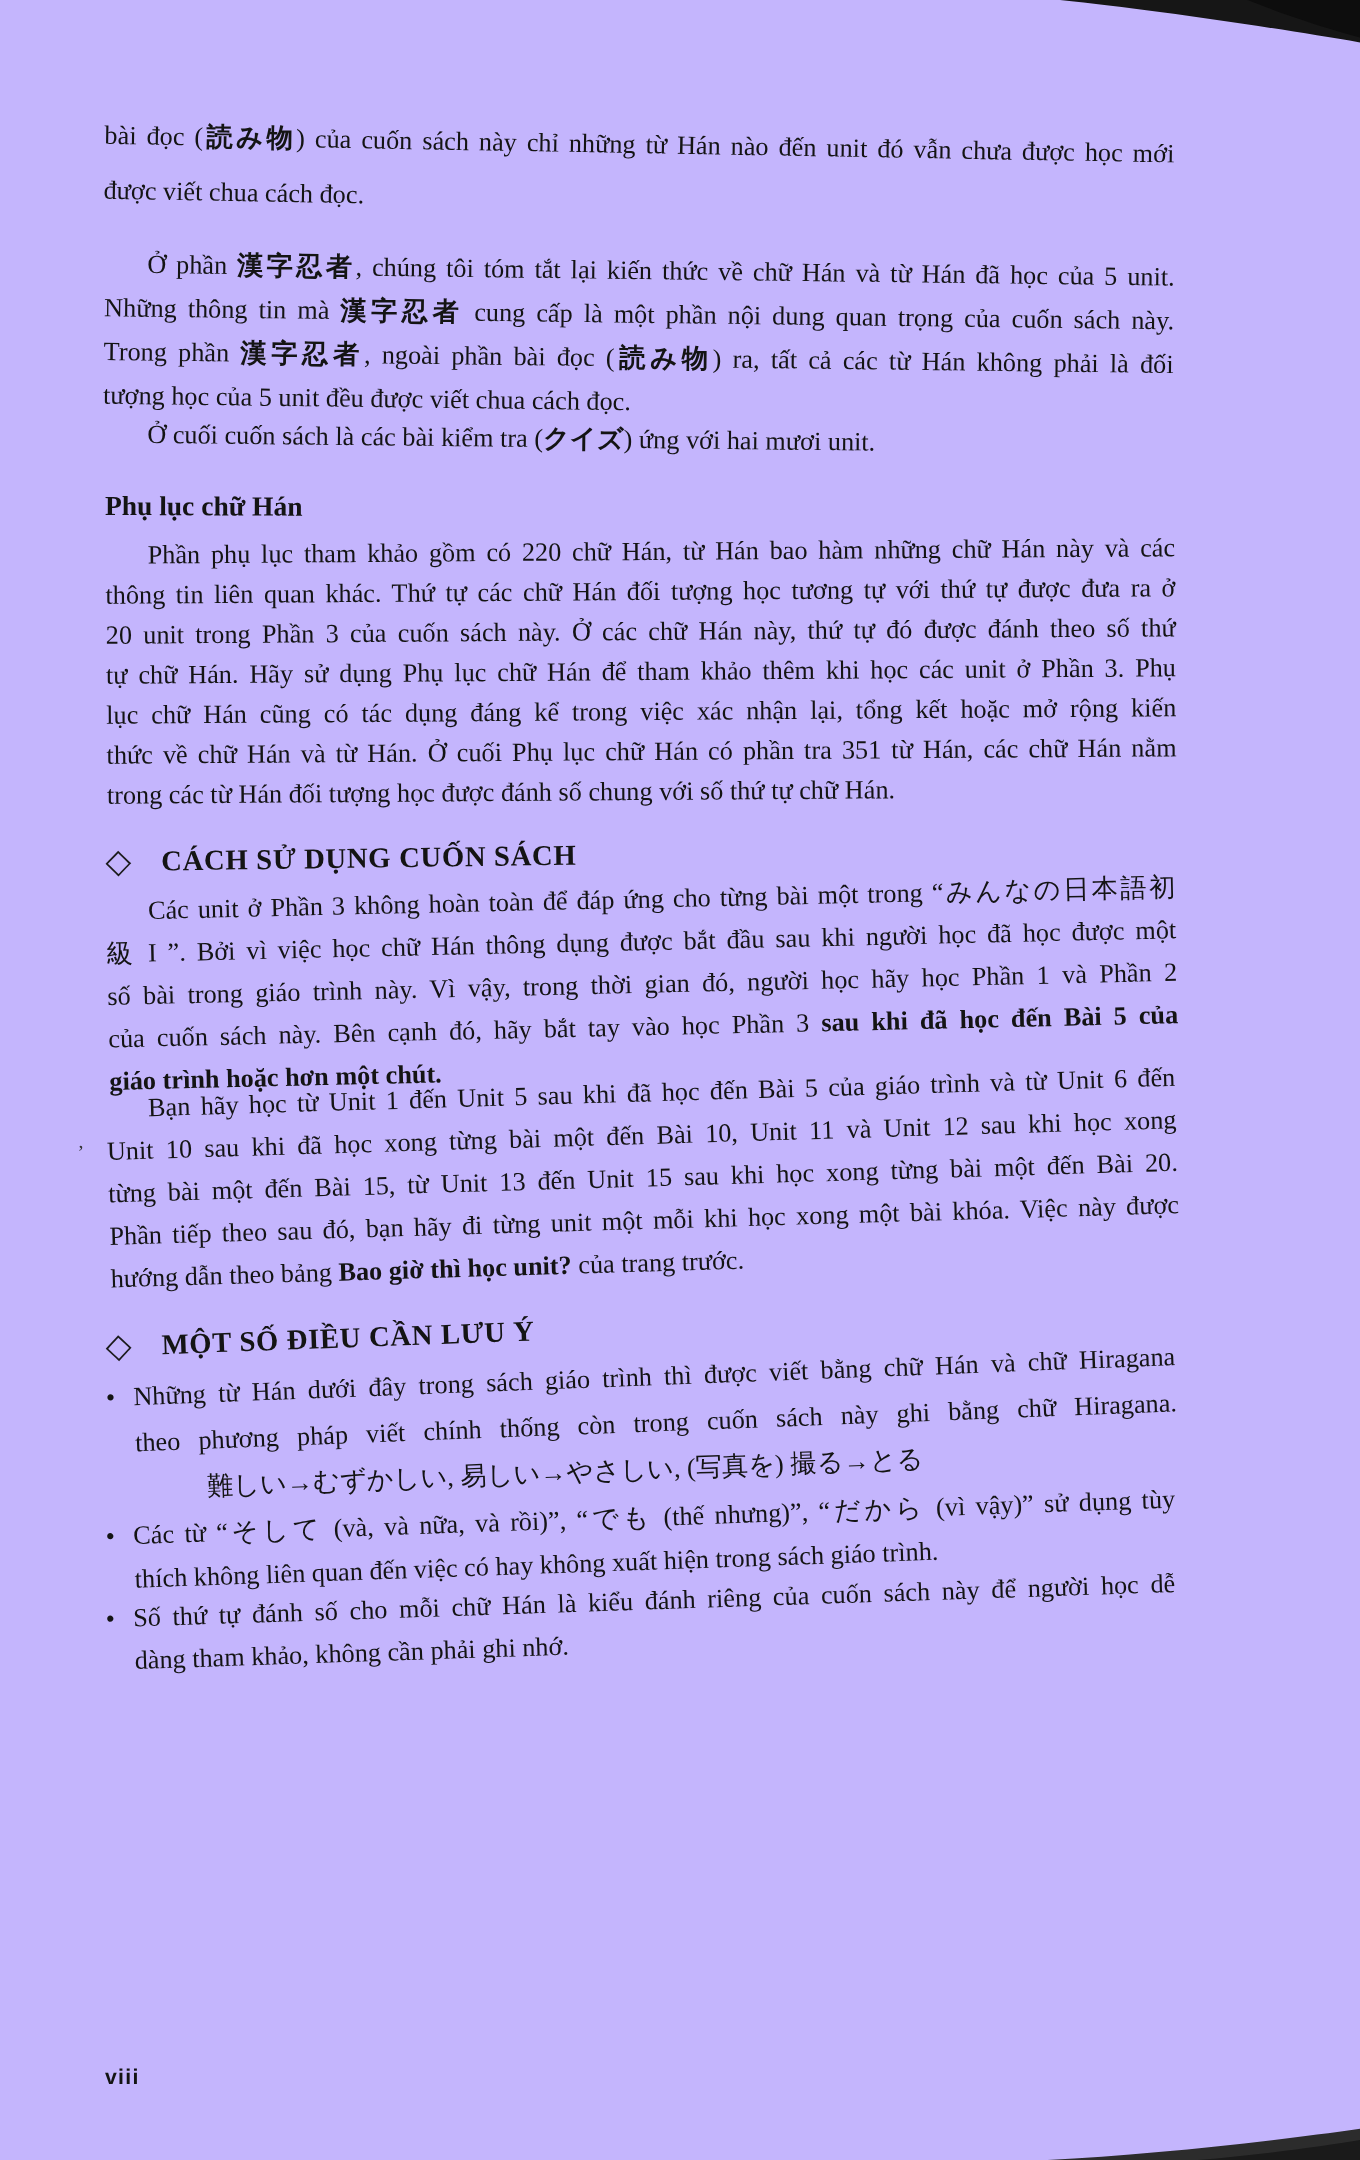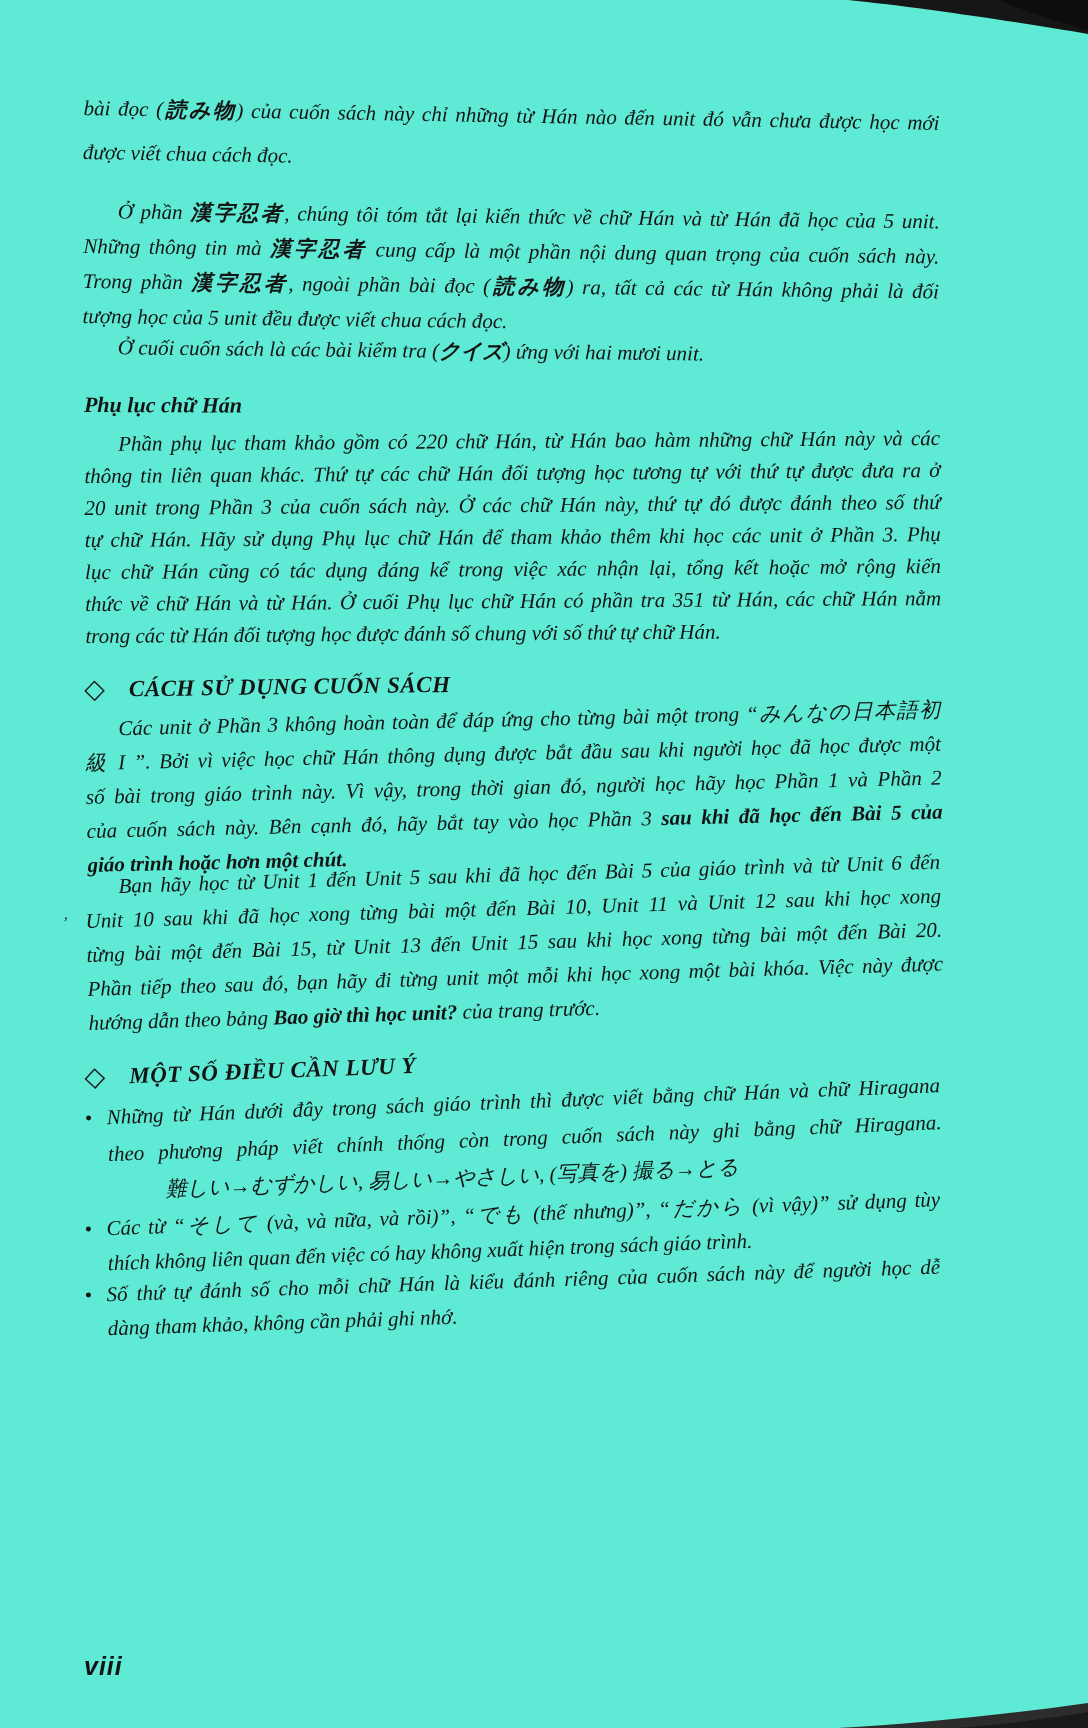--- a/index.html
+++ b/index.html
@@ -1,20 +1,19 @@
 <!DOCTYPE html>
 <html><head>
 <meta charset="utf-8">
 <style>
   html,body{margin:0;padding:0;background:#e8e8e8;}
   #page{
-    position:relative;width:1088px;height:1728px;background:#5eead4;
+    position:relative;width:1088px;height:1728px;background:#c4b5fd;
     overflow:hidden;color:#141414;
     font-family:"Liberation Serif","DejaVu Serif",serif;
-    font-style:italic;
   }
   .block{position:absolute;left:84px;width:856px;transform-origin:left top;font-size:21px;}
   .line{display:block;text-align:justify;text-align-last:justify;white-space:normal;}
   .line.last{text-align:left;text-align-last:left;}
   .line.ind1{text-indent:34px;}
   .line.ind2{text-indent:56px;}
   b{font-weight:bold;}
 
   #p1{top:86px;line-height:44px;transform:rotate(1deg);}
   #p2{top:194px;line-height:35px;transform:rotate(0.7deg);}
@@ -31,21 +30,21 @@
 
   .section-heading{display:flex;align-items:center;gap:24px;}
   .diamond{font-size:27px;line-height:27px;color:#1a1a1a;}
   .heading-text{font-size:23px;font-weight:bold;letter-spacing:0.5px;}
 
   .bullet{display:flex;}
   .bullet .dot{width:22px;font-size:21px;flex:0 0 22px;}
   .bullet .text{flex:1;}
 
   #pageno{
-    position:absolute;left:84px;top:1652px;font-size:25px;font-weight:bold;
+    position:absolute;left:84px;top:1652px;font-size:17px;font-weight:bold;
     font-family:"Liberation Sans","DejaVu Sans",sans-serif;letter-spacing:1px;
   }
   .artifact{position:absolute;pointer-events:none;}
   #art-tr{top:0;right:0;}
   #art-br{bottom:0;right:0;}
   #speck{position:absolute;left:62px;top:914px;font-size:16px;color:#333;}
 </style>
 </head>
 <body>
 

